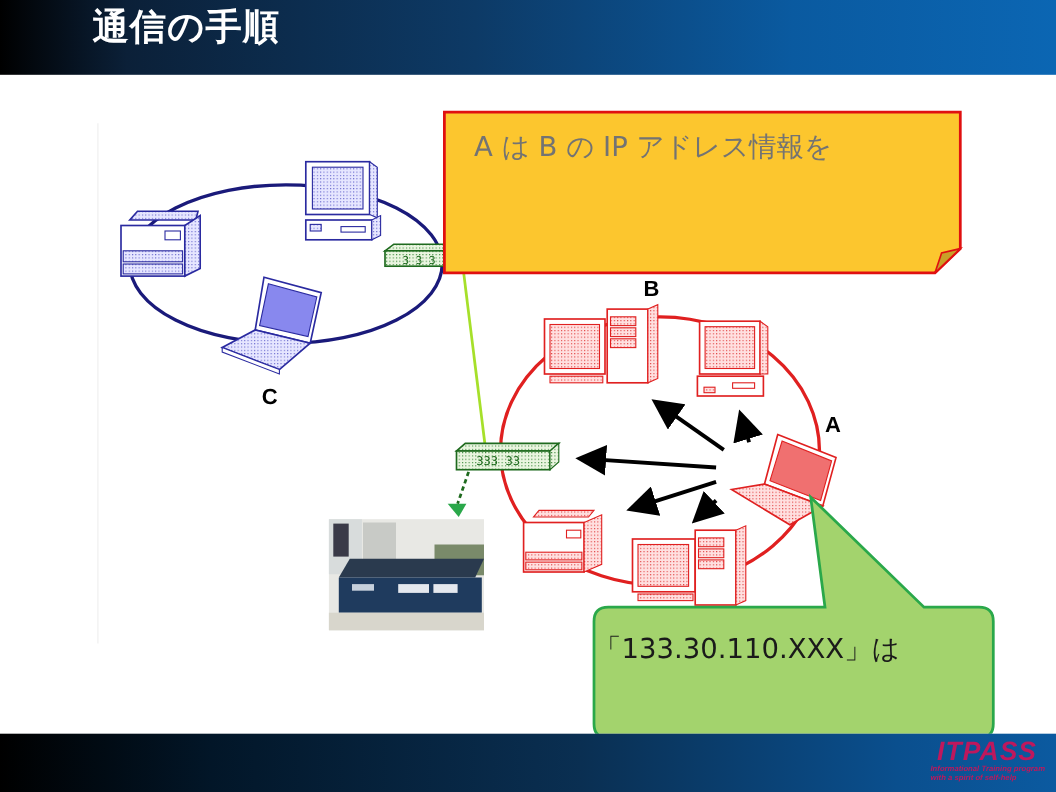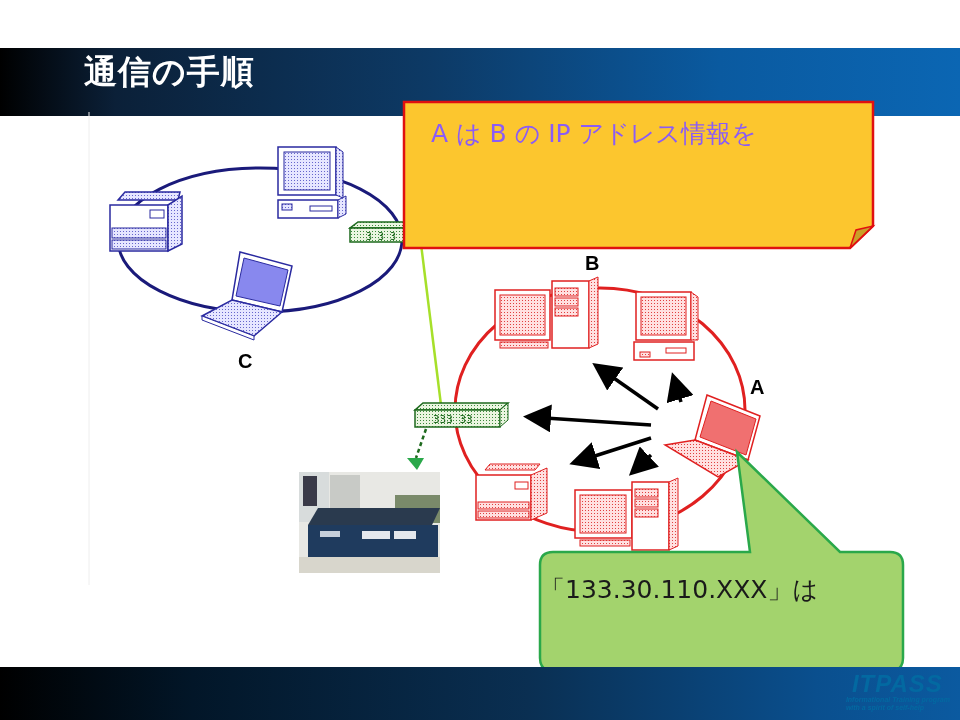--- a/index.html
+++ b/index.html
@@ -1,31 +1,31 @@
 <!DOCTYPE html>
 <html><head>
 <meta charset="utf-8">
 <style>
   html, body { margin:0; padding:0; }
   body { width:960px; height:720px; position:relative; overflow:hidden; background:#ffffff;
          font-family:"DejaVu Sans", sans-serif; }
   .header { position:absolute; left:0; top:0; width:960px; height:68px;
-            background:linear-gradient(90deg,#000000 0%,#0b2038 12%,#0d3a66 45%,#0a5aa0 75%,#0b66b3 100%);margin-top:48px; }
+            background:linear-gradient(90deg,#000000 0%,#0b2038 12%,#0d3a66 45%,#0a5aa0 75%,#0b66b3 100%); }
   .title { position:absolute; left:84px; color:#fff; font-weight:bold; font-size:33px;
            font-family:"DejaVu Sans", sans-serif; letter-spacing:1px; white-space:nowrap; }
   .title.l1 { top:2px; }
   .title.l2 { top:48px; }
   .footer { position:absolute; left:0; top:667px; width:960px; height:53px;
             background:linear-gradient(90deg,#000000 0%,#021628 20%,#0a2f52 55%,#0a4f8e 85%,#0b5aa0 100%); }
-  .logo { position:absolute; right:10px; top:672px; text-align:left; color:#0369a1; font-style:italic; }
+  .logo { position:absolute; right:10px; top:672px; text-align:left; color:#be185d; font-style:italic; }
   .logo .big { font-size:24px; font-weight:bold; font-family:"Liberation Sans", sans-serif; letter-spacing:1px; line-height:24px; padding-left:6px;}
   .logo .small { font-size:7px; font-weight:bold; font-family:"Liberation Sans", sans-serif; line-height:8px; }
   .diagram { position:absolute; left:0; top:96px; width:960px; height:571px; }
   .callout-yellow { position:absolute; left:403px; top:101px; width:468px; height:147px; }
-  .callout-yellow .txt { position:absolute; left:28px; top:14px; font-size:25px; line-height:38px; color:#8b5cf6;
+  .callout-yellow .txt { position:absolute; left:28px; top:14px; font-size:25px; line-height:38px; color:#737373;
                          font-family:"DejaVu Sans", sans-serif; white-space:nowrap; }
   .callout-green-text { position:absolute; left:540px; top:570px; font-size:25px; line-height:40px; color:#1a1a1a;
                         font-family:"DejaVu Sans", sans-serif; white-space:nowrap; }
   .node-label { position:absolute; font-size:20px; font-weight:bold; font-family:"Liberation Sans", sans-serif; color:#000; }
 </style>
 </head>
 <body>
 
 <div class="header">
   <div class="title l1">通信の手順</div>

